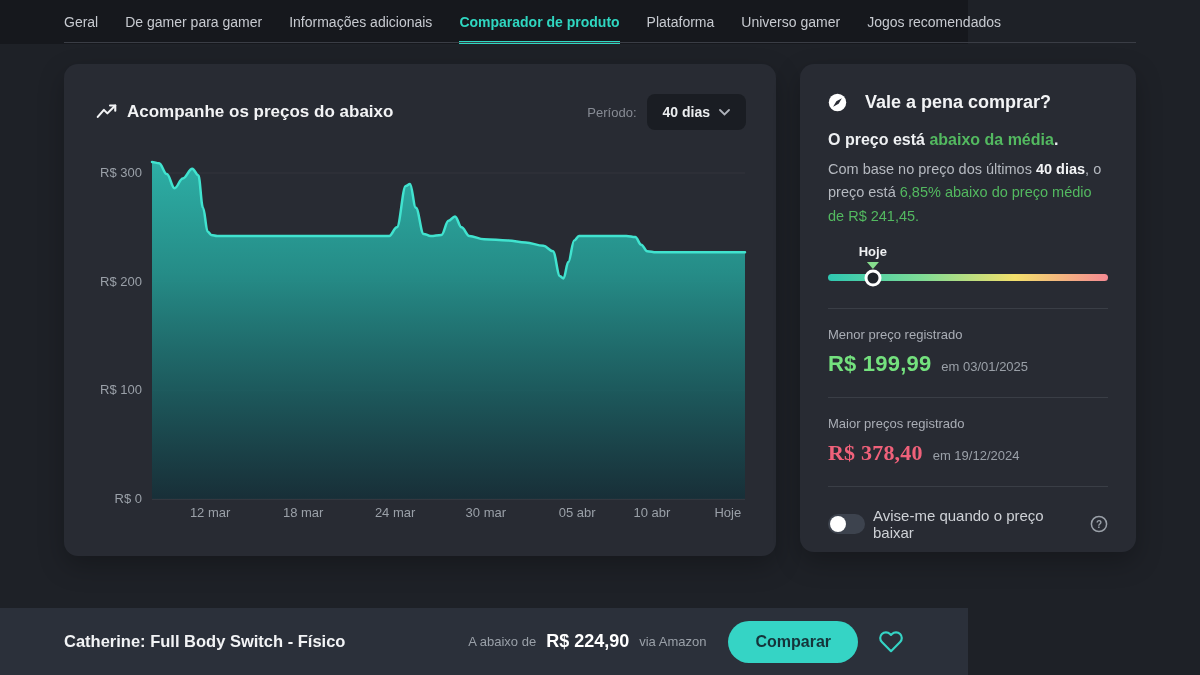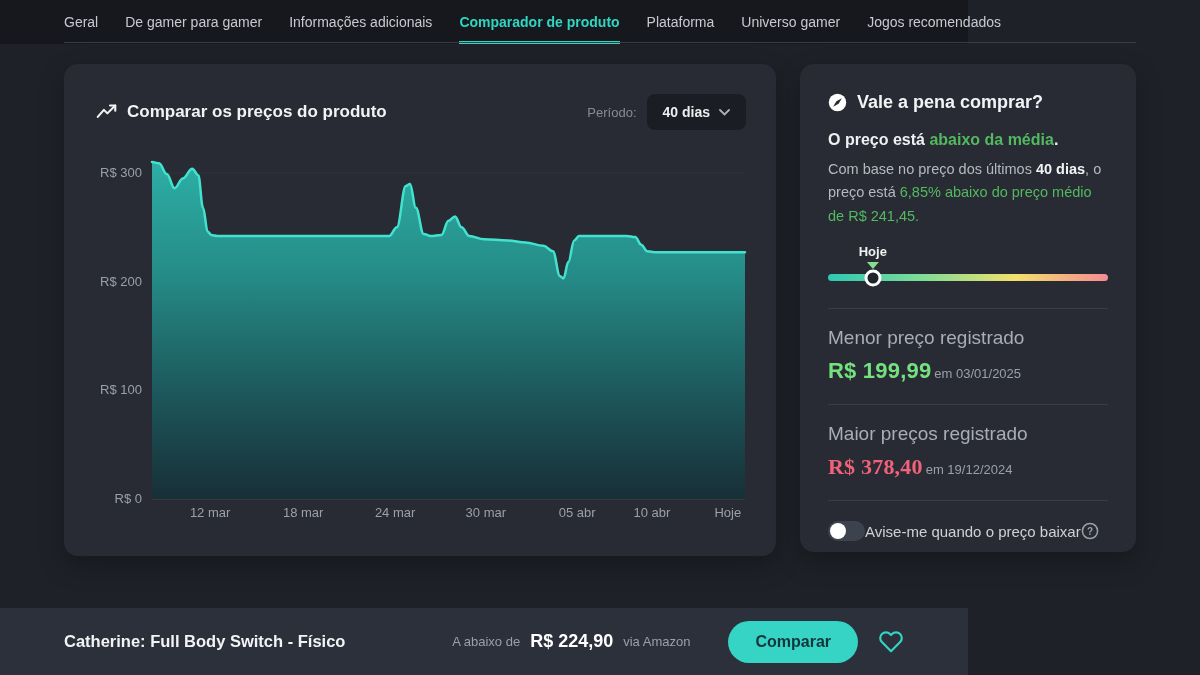--- a/index.html
+++ b/index.html
@@ -27,56 +27,56 @@
   .chart-head .spacer{flex:1;}
   .period-label{font-size:13px;color:#878b94;margin-right:10px;}
   .period-btn{
     display:flex;align-items:center;gap:9px;background:#1a1d23;border:none;border-radius:8px;
     color:#eceef0;font-weight:bold;font-size:14px;padding:10px 16px;cursor:pointer;
     font-family:"Liberation Sans",sans-serif;
   }
   #chart-svg{position:absolute;left:0;top:75px;}
   #chart-svg text{font-family:"Liberation Sans",sans-serif;font-size:13px;fill:#9aa0a8;}
   
-  .advisor-head{display:flex;align-items:center;gap:10px;}
+  .advisor-head{display:flex;align-items:center;gap:18px;}
   .advisor-title{font-size:18px;font-weight:bold;color:#f2f3f5;}
   .verdict{margin-top:18px;font-size:16px;font-weight:bold;color:#eef0f2;}
   .verdict .hl{color:#53b960;}
   .analysis{margin-top:9px;font-size:14.5px;line-height:1.62;color:#b5b9c0;}
   .run-muted{color:#b5b9c0;}
   .run-strong{color:#f2f3f5;font-weight:bold;}
   .run-green{color:#53b960;}
   .slider{position:relative;margin-top:16px;height:44px;}
   .slider-marker{position:absolute;top:0;transform:translateX(-50%);text-align:center;}
   .slider-marker .lbl{font-size:13px;font-weight:bold;color:#f0f1f3;}
   .slider-marker .tri{width:0;height:0;margin:3px auto 0;border-left:6px solid transparent;
     border-right:6px solid transparent;border-top:7px solid #86dd8d;}
   .slider-track{position:absolute;left:0;right:0;bottom:7px;height:7px;border-radius:4px;}
   .slider-handle{
     position:absolute;bottom:10.5px;width:11px;height:11px;border-radius:50%;
     background:#1f232a;border:3.5px solid #fff;transform:translate(-50%,50%);cursor:pointer;
   }
   .divider{height:1px;background:#3a3e46;margin-top:20px;}
-  .rec-label{margin-top:18px;font-size:19px;color:#a9adb5;}
-  .rec-price-row{margin-top:9px;display:flex;align-items:baseline;gap:3px;}
+  .rec-label{margin-top:18px;font-size:13px;color:#a9adb5;}
+  .rec-price-row{margin-top:9px;display:flex;align-items:baseline;gap:10px;}
   .rec-price{font-size:22px;font-weight:bold;letter-spacing:.2px;}
   .rec-date{font-size:13px;color:#9aa0a8;}
-  .alert-row{margin-top:20px;display:flex;align-items:center;gap:0;}
+  .alert-row{margin-top:20px;display:flex;align-items:center;gap:8px;}
   .toggle{position:relative;width:37px;height:20px;border-radius:10px;background:#3d434e;cursor:pointer;flex:0 0 auto;}
   .toggle .knob{position:absolute;top:2px;left:2px;width:16px;height:16px;border-radius:50%;background:#fff;}
   .alert-label{font-size:15px;color:#ced1d6;}
   
   .footer{
     position:absolute;left:0;bottom:0;width:968px;height:67px;background:#2b303a;
     display:flex;align-items:center;padding:0 64px;box-sizing:border-box;
   }
   .product-title{font-size:16.5px;font-weight:bold;color:#f2f3f5;flex:1;}
   .from-label,.via-label{font-size:13px;color:#9aa0a8;}
   .footer-price{font-size:18px;font-weight:bold;color:#fff;margin:16px 10px;}
-  .via-label{margin-right:38px;}
+  .via-label{margin-right:22px;}
   .compare-btn{
     background:#35d4c5;color:#15343a;border:none;border-radius:24px;padding:12px 27px;
     font-size:16px;font-weight:bold;cursor:pointer;font-family:"Liberation Sans",sans-serif;
   }
   .heart-btn{background:none;border:none;margin-left:20px;padding:0;cursor:pointer;line-height:0;}
 </style>
 </head>
 <body>
 
 <div class="topnav">
@@ -93,21 +93,21 @@
 </div>
 
 <div class="card chart-card">
   <div class="chart-head">
     <span style="line-height:0;">
       <svg width="21" height="21" viewBox="0 0 24 24" fill="none" stroke="#f2f3f5" stroke-width="2.4" stroke-linecap="round" stroke-linejoin="round">
         <polyline points="2 17 9 9 13 13 22 4"></polyline>
         <polyline points="16 4 22 4 22 10"></polyline>
       </svg>
     </span>
-    <span class="chart-title">Comparar os preços do produto</span>
+    <span class="chart-title">Acompanhe os preços do abaixo</span>
     <span class="spacer"></span>
     <span class="period-label">Período:</span>
     <button class="period-btn">
       <span>40 dias</span>
       <span style="line-height:0;">
         <svg width="11" height="7" viewBox="0 0 11 7" fill="none" stroke="#aeb2ba" stroke-width="1.8" stroke-linecap="round">
             <polyline points="1 1 5.5 5.5 10 1"></polyline>
           </svg>
       </span>
     </button>

